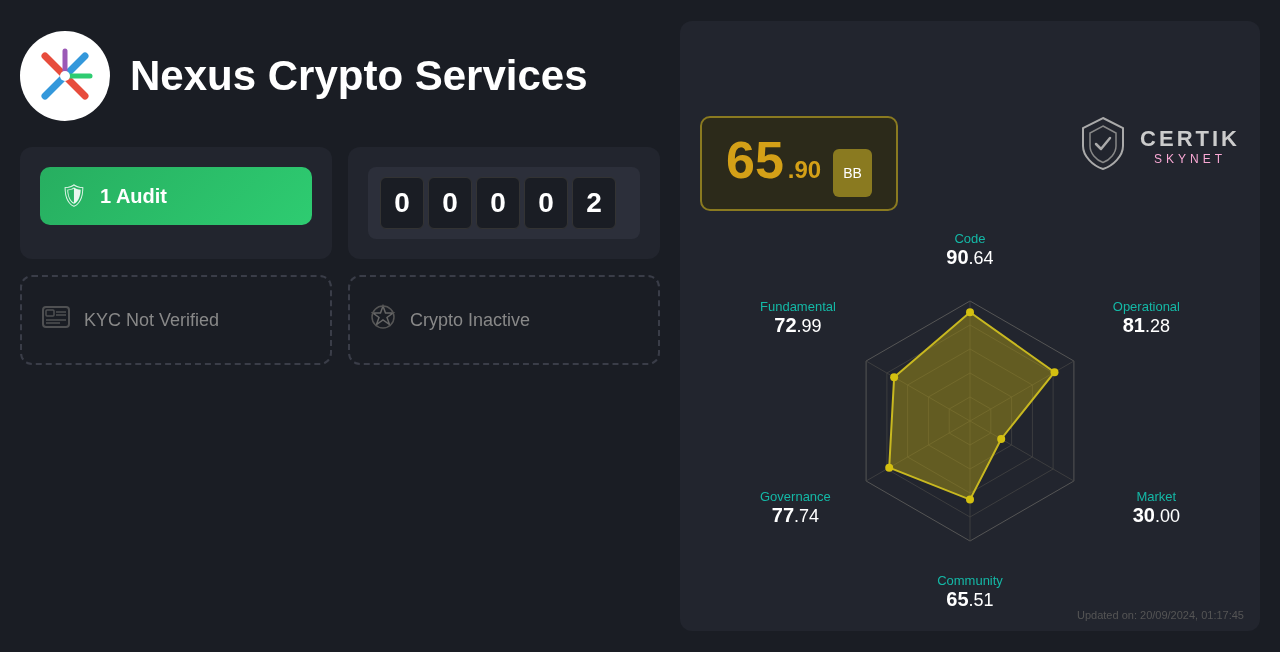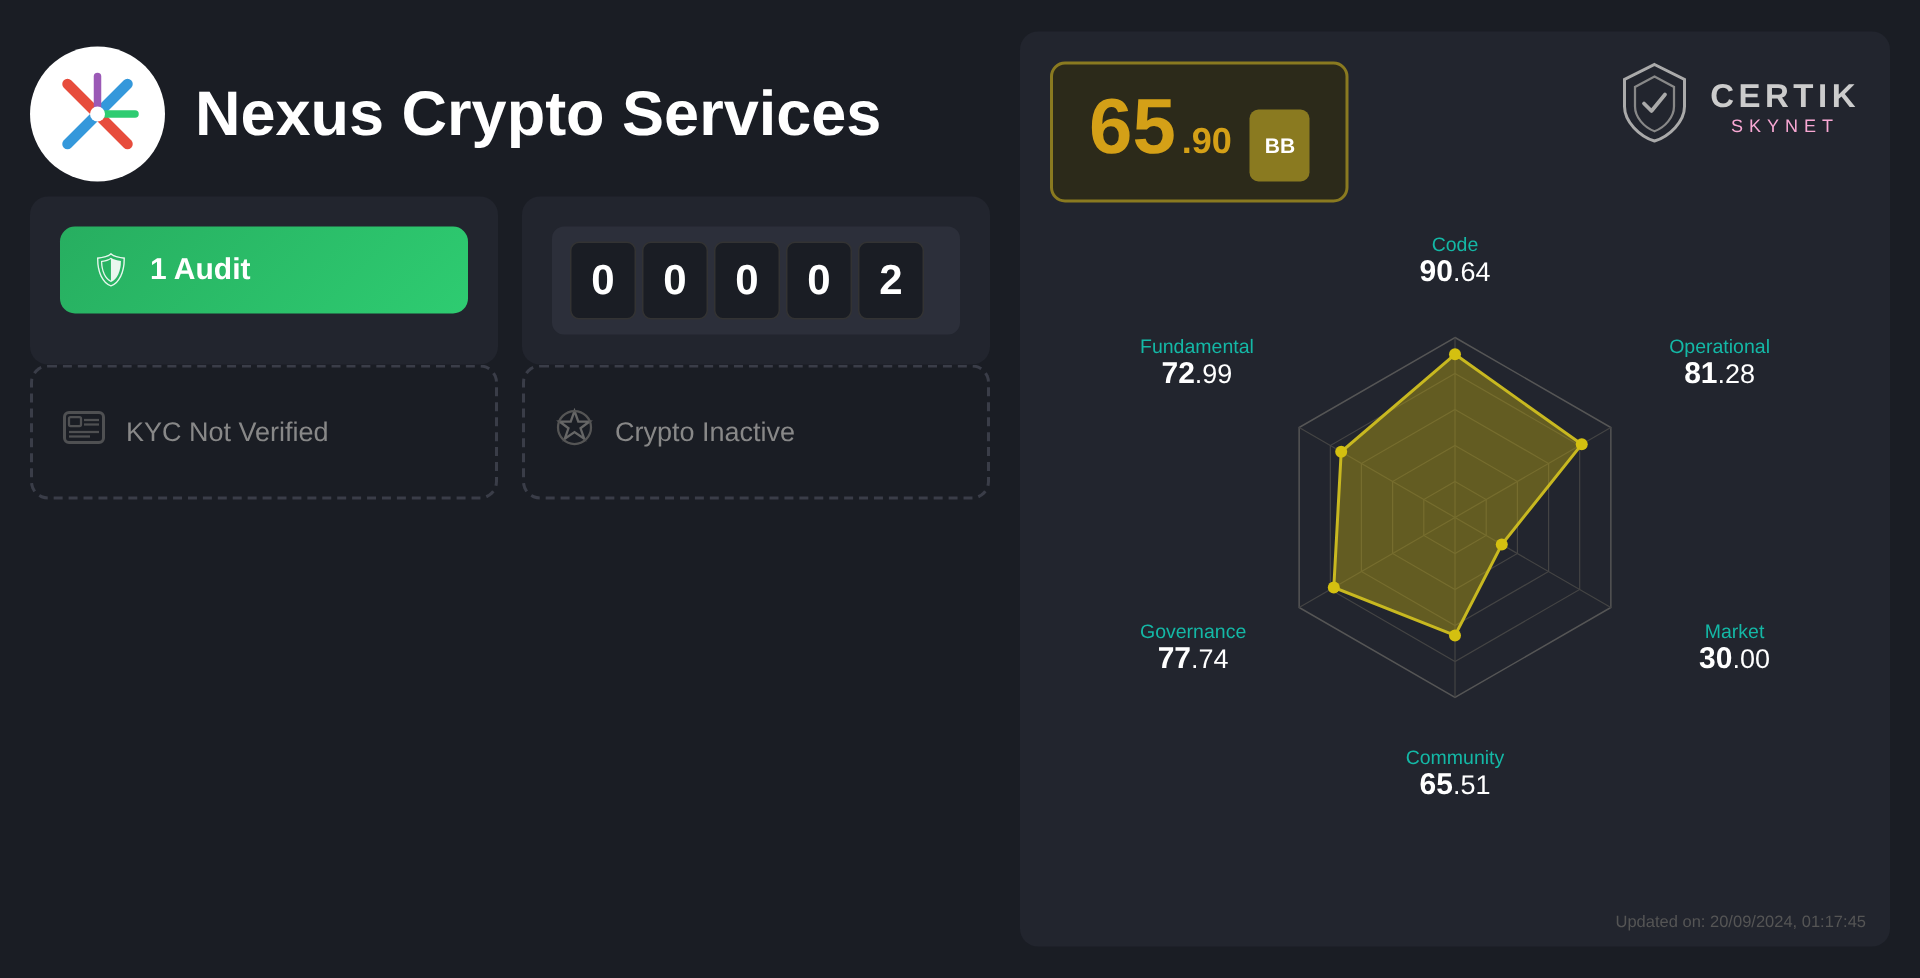--- a/index.html
+++ b/index.html
@@ -17,30 +17,32 @@
     .container {
       width: 1240px;
       height: 610px;
       display: flex;
       gap: 20px;
     }
     .left-panel {
       width: 640px;
       display: flex;
       flex-direction: column;
+      gap: 16px;
     }
     .right-panel {
       flex: 1;
       background: #22252e;
       border-radius: 12px;
       padding: 20px;
       display: flex;
       flex-direction: column;
       align-items: center;
       position: relative;
+      justify-content: flex-end;
     }
     
     .header {
       display: flex;
       align-items: center;
       gap: 20px;
       padding: 10px 0;
     }
     .logo-circle {
       width: 90px;
@@ -187,21 +189,21 @@
       font-size: 24px;
       font-weight: 700;
       color: #d4a017;
     }
     .score-badge {
       background: #8a7a20;
       color: #fff;
       padding: 16px 10px;
       border-radius: 6px;
       font-size: 14px;
-      font-weight: 700;
+      font-weight: 400;
       margin-left: 8px;
     }
     .certik-logo {
       display: flex;
       align-items: center;
       gap: 12px;
     }
     .certik-text {
       display: flex;
       flex-direction: column;

